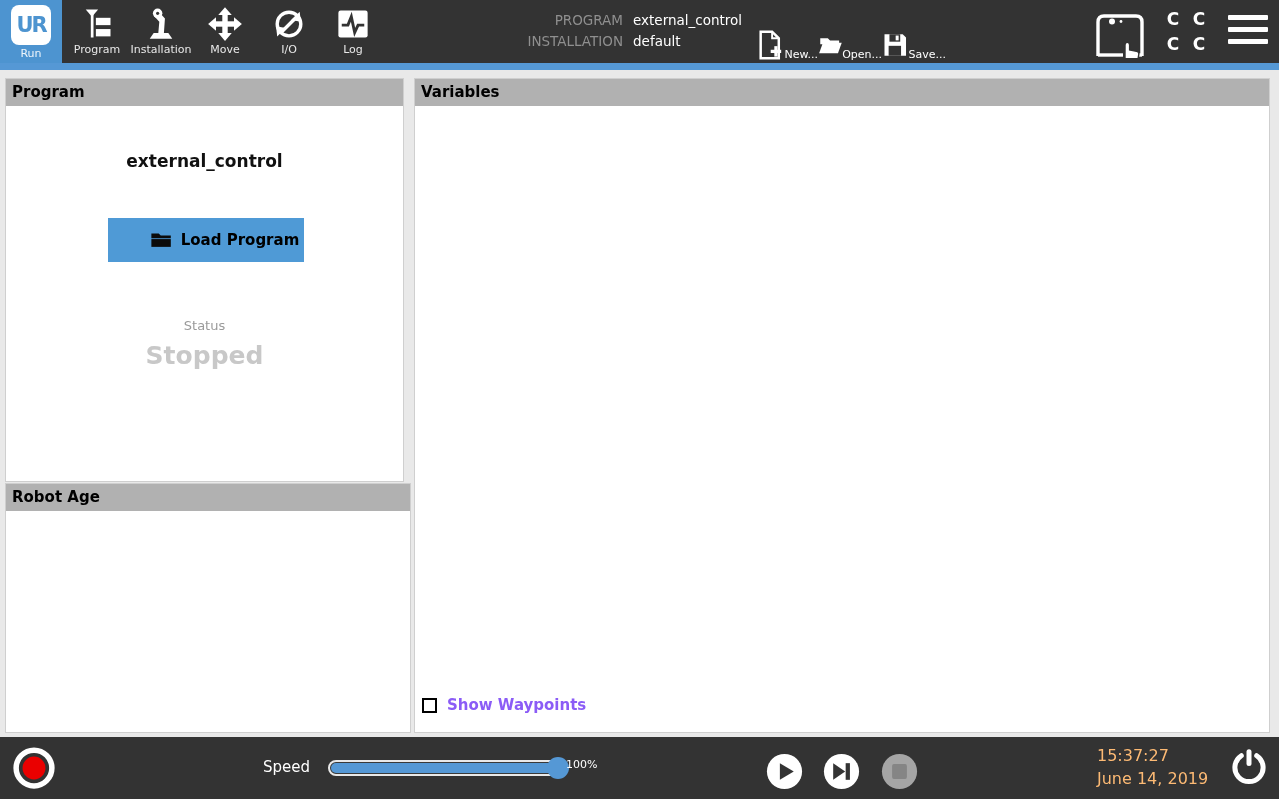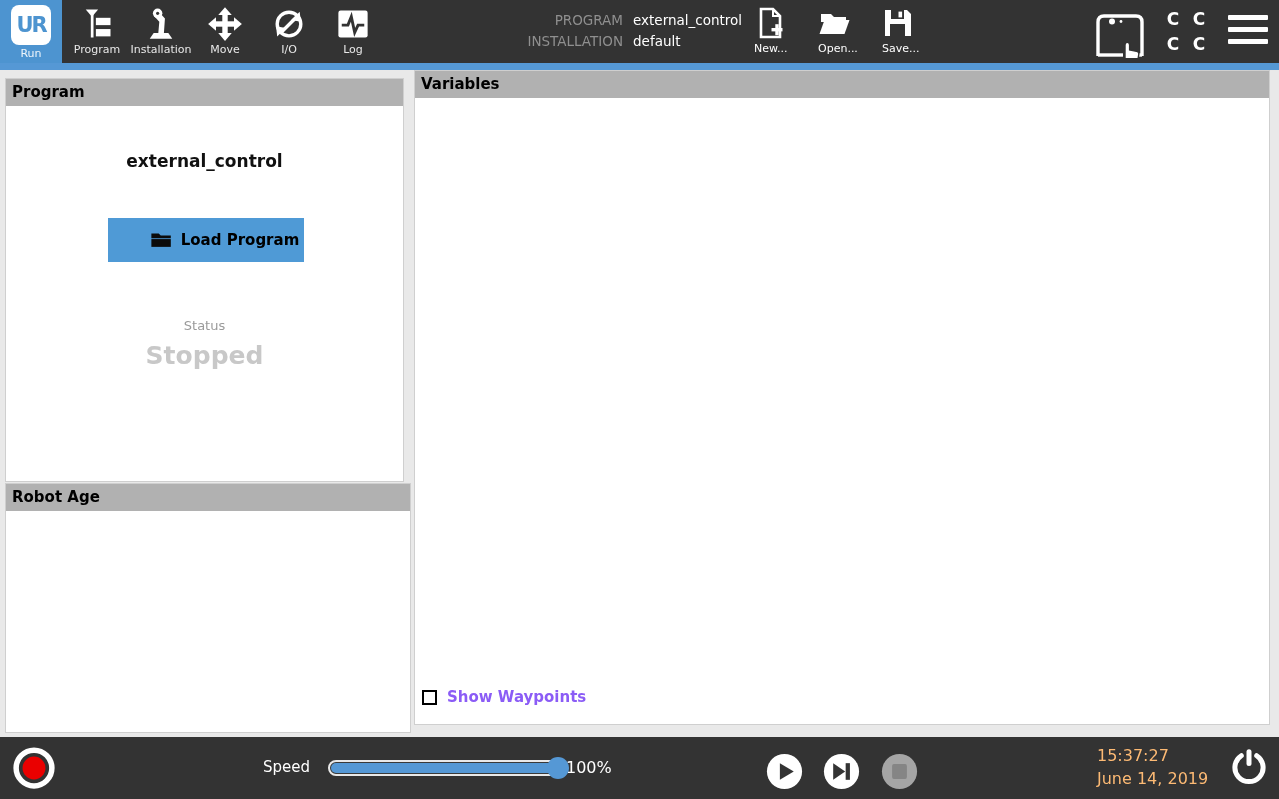--- a/index.html
+++ b/index.html
@@ -39,43 +39,43 @@
   .hdr-tab .tab-label { color:#e8e8e8; font-size:11px; margin-top:1px; }
   .prog-info {
     position:absolute; left:525px; top:12px;
     display:grid; grid-template-columns:98px auto; column-gap:10px; row-gap:5px;
     font-size:13.5px; align-items:center;
   }
   .prog-info .pi-label { color:#8f8f8f; text-align:right; }
   .prog-info .pi-value { color:#ffffff; }
   .file-actions { position:absolute; left:754px; top:5px; display:flex; }
   .file-action {
-    width:64px; height:56px; display:flex; flex-direction:column;
-    align-items:flex-start; cursor:pointer;
+    width:64px; height:56px; display:flex; flex-direction:row;
+    align-items:flex-end; cursor:pointer;
   }
   .file-action svg { width:32px; height:32px; margin-top:2px; }
   .file-action .fa-label { color:#ffffff; font-size:11px; margin-top:3px; }
   .tablet-btn { position:absolute; left:1093px; top:12px; width:54px; height:46px; cursor:pointer; }
   .cc-grid {
     position:absolute; left:1160px; top:8px; width:52px; height:48px;
     display:grid; grid-template-columns:1fr 1fr; row-gap:2px;
     color:#ffffff; font-weight:bold; font-size:17px; text-align:center; line-height:23px;
   }
   .hamburger { position:absolute; left:1228px; top:15px; width:40px; height:34px; cursor:pointer; }
   .hamburger div { width:40px; height:5px; background:#ffffff; margin-bottom:7px; border-radius:1px; }
 
   
   .panel { position:absolute; background:#ffffff; border:1px solid #cfcfcf; }
   .panel-header {
     height:27px; background:#b1b1b1; color:#000000;
     font-size:15px; font-weight:bold; line-height:27px; padding-left:6px;
   }
   .panel-program { left:5px; top:78px; width:399px; height:404px; }
   .panel-robot-age { left:5px; top:483px; width:406px; height:250px; }
-  .panel-variables { left:414px; top:70px; width:856px; height:655px; }
+  .panel-variables { left:414px; top:78px; width:856px; height:655px; }
 
   .program-title {
     position:absolute; left:0; top:72px; width:100%;
     text-align:center; font-size:17px; font-weight:bold; color:#111111;
   }
   .load-btn {
     position:absolute; left:102px; top:139px; width:196px; height:44px;
     background:#4f9ad6; border:none; display:flex; align-items:center; justify-content:center;
     font-family:inherit; font-size:15px; font-weight:bold; color:#000000; cursor:pointer;padding-left:37px;
   }
@@ -120,21 +120,21 @@
     border:2px solid #e9e9e9; border-radius:8px; background:#3a3a3a; cursor:pointer;
   }
   .slider-fill {
     position:absolute; left:1px; top:1px; height:10px; width:calc(100% - 2px);
     background:#5598d5; border-radius:5px;
   }
   .slider-handle {
     position:absolute; right:-11px; top:-5px; width:22px; height:22px;
     border-radius:50%; background:#5598d5;
   }
-  .speed-value { position:absolute; left:566px; top:21px; color:#ffffff; font-size:16px; }
+  .speed-value { position:absolute; left:566px; top:21px; color:#ffffff; font-size:11px; }
   .fbtn { position:absolute; top:16px; width:37px; height:37px; cursor:pointer; }
   .fbtn-play { left:766px; }
   .fbtn-step { left:823px; }
   .fbtn-stop { left:881px; cursor:default; }
   .clock { position:absolute; left:1097px; top:7px; color:#fdba74; font-size:16px; line-height:23px; }
   .power-btn { position:absolute; left:1229px; top:11px; width:40px; height:40px; cursor:pointer; }
 </style>
 </head>
 <body>
 

